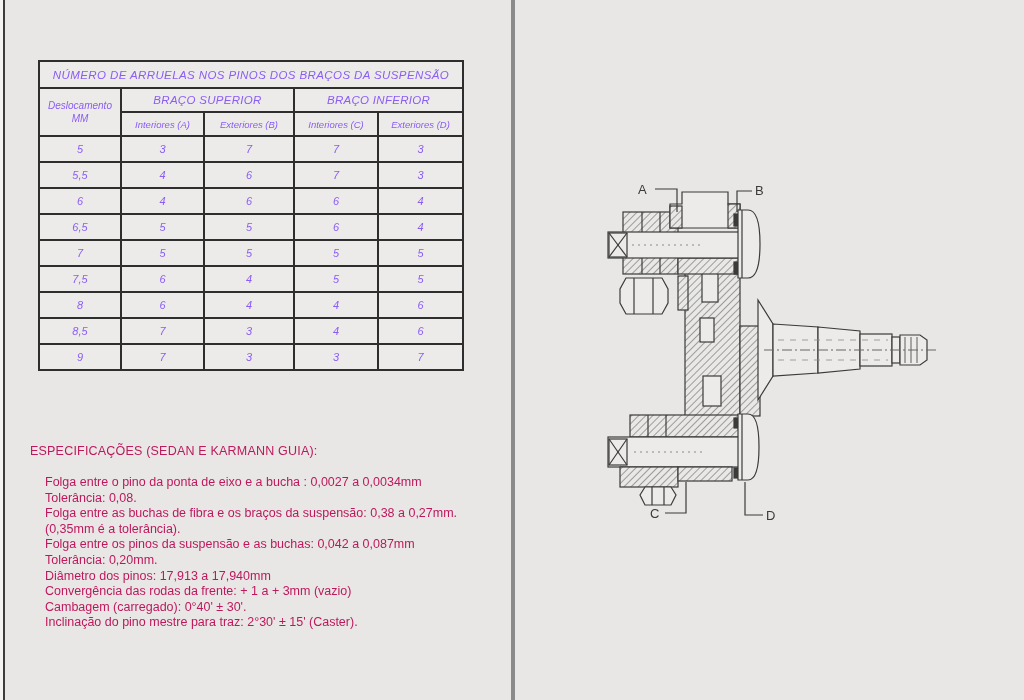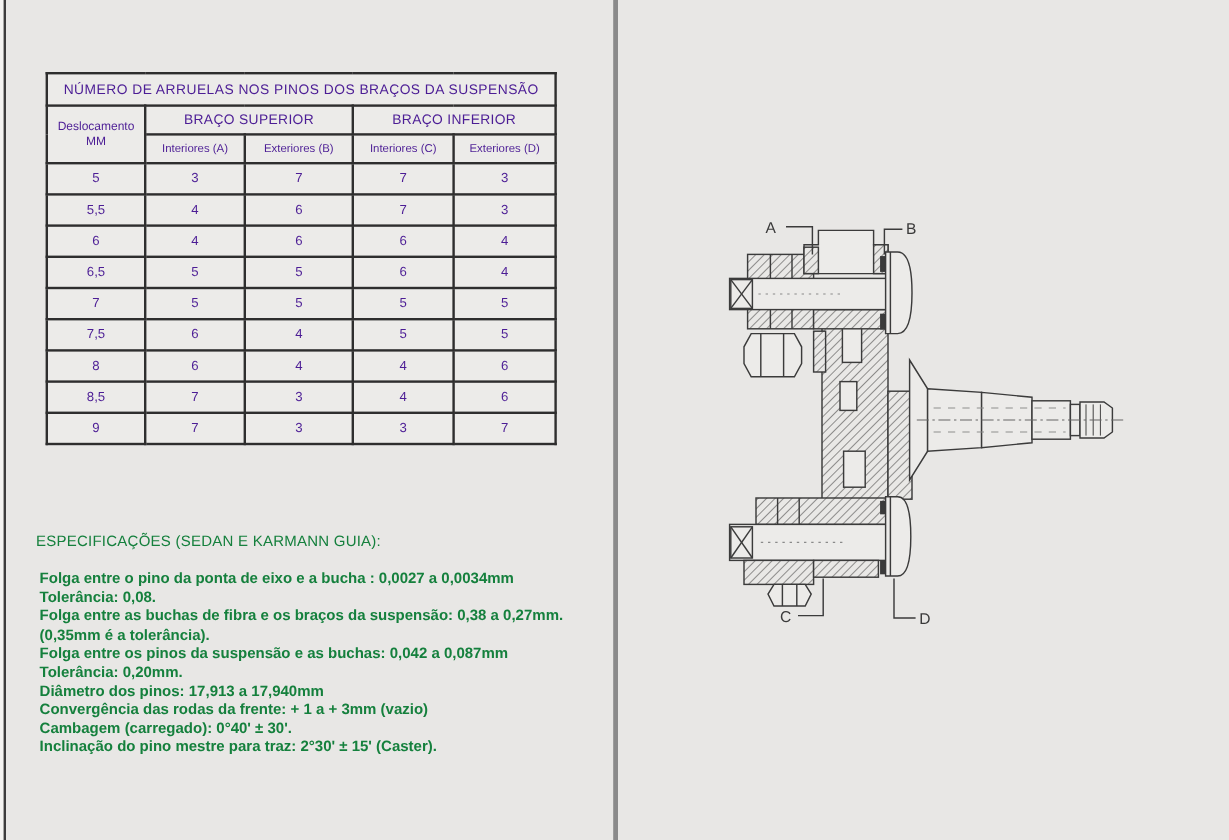--- a/index.html
+++ b/index.html
@@ -11,36 +11,36 @@
   }
   .scan{position:relative;width:1024px;height:700px;background:#e8e7e5;}
   .left-edge{position:absolute;left:0;top:0;width:3px;height:700px;background:#f4f3f1;}
   .left-border{position:absolute;left:3px;top:0;width:2px;height:700px;background:#3c3c3c;}
   .divider{position:absolute;left:511px;top:0;width:4px;height:700px;background:#8a8a8a;}
 
   
   table.washers{
     position:absolute;left:38px;top:60px;width:424px;
     border-collapse:collapse;table-layout:fixed;
-    background:#ecebe9;color:#4c1d95;
+    background:#ecebe9;color:#8b5cf6;font-style:italic;
   }
   table.washers th, table.washers td{
     border:2px solid #2e2e2e;text-align:center;vertical-align:middle;
     font-weight:400;padding:0;
   }
   th.tbl-title{height:25px;font-size:11.5px;letter-spacing:.4px;}
   th.grp{height:22px;font-size:11.5px;letter-spacing:.3px;}
   th.sub{height:22px;font-size:9.5px;}
   th.corner{font-size:10px;line-height:1.3;white-space:pre-line;border-radius:11px;}
   table.washers td{height:24px;font-size:11px;}
 
   
-  .specs{position:absolute;left:30px;top:444px;width:480px;font-size:12.5px;color:#15803d;}
+  .specs{position:absolute;left:30px;top:444px;width:480px;font-size:12.5px;color:#be185d;}
   .specs-heading{margin:0 0 17px 0;letter-spacing:.2px;}
-  .spec-line{margin-left:3px;line-height:15.6px;font-weight:bold;}
+  .spec-line{margin-left:15px;line-height:15.6px;}
 
   
   svg.diagram{position:absolute;left:552px;top:148px;}
   svg.diagram text{font-family:"Liberation Sans",sans-serif;font-size:13px;fill:#3a3a3a;}
 </style>
 </head>
 <body>
 
 <div class="scan">
   <div class="left-edge"></div>

